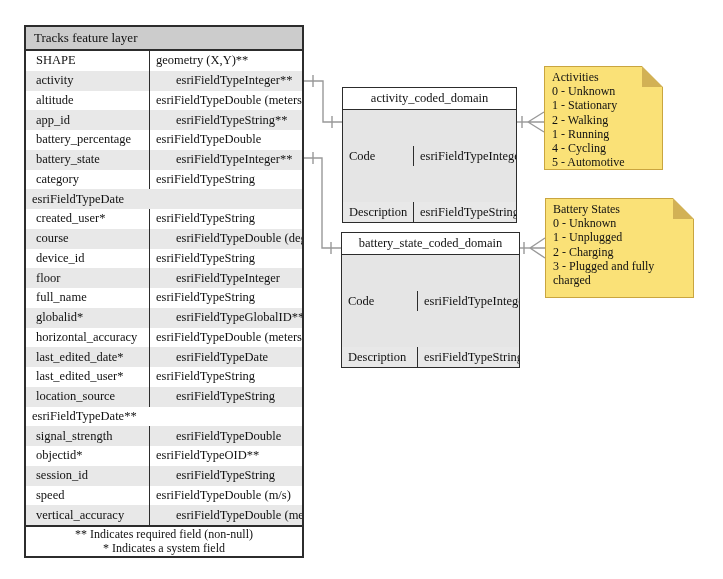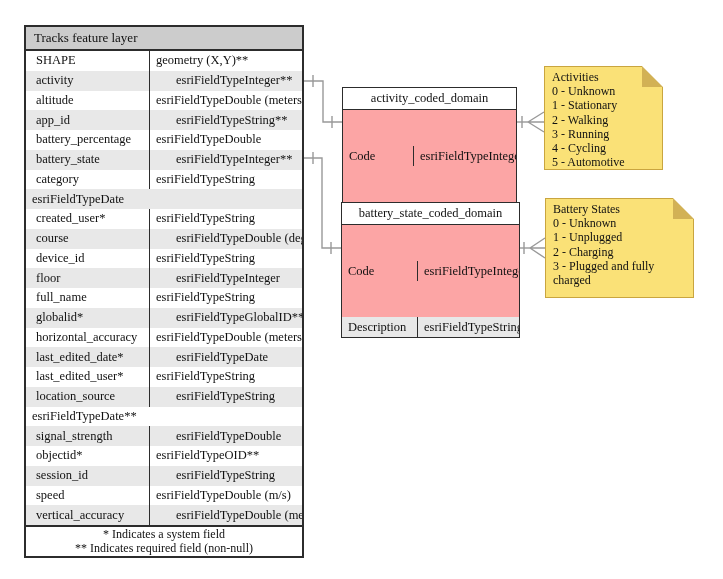--- a/index.html
+++ b/index.html
@@ -39,37 +39,37 @@
     flex:1;display:flex;align-items:center;padding-left:6px;
     overflow:hidden;white-space:nowrap;
   }
   .ffoot{
     border-top:2px solid var(--border);
     text-align:center;font-size:12px;line-height:13.5px;padding:1px 0;
   }
 
   
   .dtable{
-    position:absolute;z-index:1;background:#fca5a5;
+    position:absolute;z-index:1;background:#e5e5e5;
     border:1.5px solid var(--border);
   }
   .dtable-header{
     height:22px;display:flex;align-items:center;justify-content:center;
     border-bottom:1.5px solid var(--border);font-size:12.5px;background:#fff;
   }
   .drow{display:flex;height:20px;font-size:12.5px;margin-top:36px;}
   .drow.alt{background:var(--row-alt-bg);}
   .drow .c1{
     display:flex;align-items:center;padding-left:6px;
     border-right:1.5px solid var(--border);overflow:hidden;white-space:nowrap;
   }
   .drow .c2{flex:1;display:flex;align-items:center;padding-left:6px;overflow:hidden;white-space:nowrap;}
   .dtable.activity{left:342px;top:87px;width:175px;}
   .dtable.activity .c1{width:71px;flex:0 0 71px;}
-  .dtable.battery{left:341px;top:202px;width:179px;}
+  .dtable.battery{left:341px;top:232px;width:179px;}
   .dtable.battery .c1{width:76px;flex:0 0 76px;}
 
   
   .note{
     position:absolute;z-index:1;background:var(--note-bg);
     border:1px solid var(--note-border);
     font-size:12px;line-height:14.2px;padding:3px 0 14px 7px;
   }
   .note .fold{
     position:absolute;top:-1px;right:-1px;width:0;height:0;
@@ -199,22 +199,22 @@
         <div class="frow">
           <span class="c1">speed</span>
           <span class="c2">esriFieldTypeDouble (m/s)</span>
         </div>
         <div class="frow alt">
           <span class="c1">vertical_accuracy</span>
           <span class="c2">esriFieldTypeDouble (meters)</span>
         </div>
       </div>
     <div class="ffoot">
+      <div>** Indicates required field (non-null)</div>
       <div>* Indicates a system field</div>
-      <div>** Indicates required field (non-null)</div>
     </div>
   </div>
 
   <div class="dtable activity">
     <div class="dtable-header">activity_coded_domain</div>
     <div class="drow">
       <span class="c1">Code</span>
       <span class="c2">esriFieldTypeInteger</span>
     </div>
     <div class="drow alt">
@@ -231,21 +231,21 @@
     </div>
     <div class="drow alt">
       <span class="c1">Description</span>
       <span class="c2">esriFieldTypeString</span>
     </div>
   </div>
 
   <div class="note activities">
     <span class="fold"></span>
     <span class="note-title">Activities</span>
-    <span id="note0-lines"><span class="note-line">0 - Unknown</span><span class="note-line">1 - Stationary</span><span class="note-line">2 - Walking</span><span class="note-line">3 - Running</span><span class="note-line">4 - Cycling</span><span class="note-line">5 - Automotive</span></span>
+    <span id="note0-lines"><span class="note-line">0 - Unknown</span><span class="note-line">1 - Stationary</span><span class="note-line">2 - Walking</span><span class="note-line">1 - Running</span><span class="note-line">4 - Cycling</span><span class="note-line">5 - Automotive</span></span>
   </div>
 
   <div class="note battery-states">
     <span class="fold"></span>
     <span class="note-title">Battery States</span>
     <span id="note1-lines"><span class="note-line">0 - Unknown</span><span class="note-line">1 - Unplugged</span><span class="note-line">2 - Charging</span><span class="note-line">3 - Plugged and fully charged</span></span>
   </div>
 
 </div>
 

